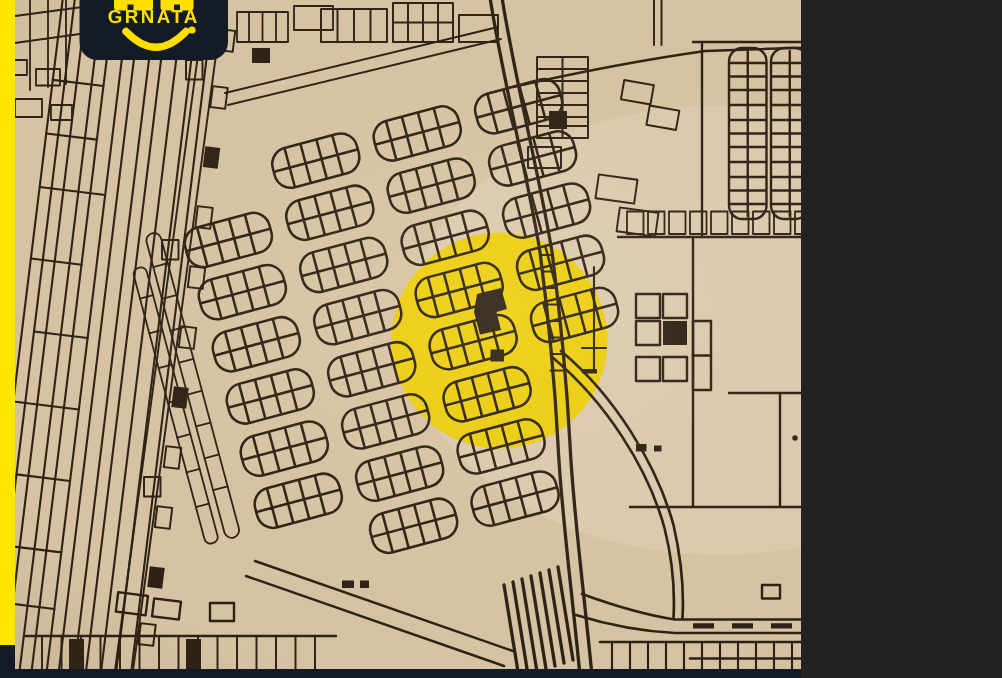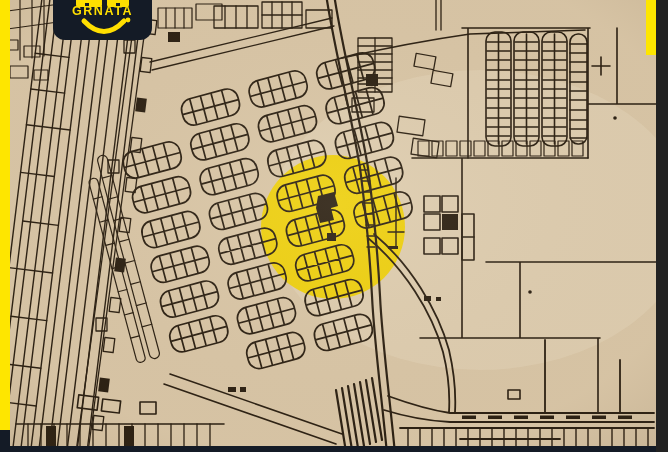--- a/index.html
+++ b/index.html
@@ -4,21 +4,21 @@
 <style>
   :root{
     --frame-accent:#FEE600;
     --frame-navy:#141B26;
     --paper:#D9C6A7;
     --ink:#2A1F12;
     --highlight:#EED00E;
     --logo-text:#FFDF00;
   }
   html,body{margin:0;padding:0;background:#222;font-family:"Liberation Sans",sans-serif;}
-  .stage{position:relative;width:656px;height:452px;overflow:hidden;background:var(--paper);}
+  .stage{position:relative;width:534px;height:452px;overflow:hidden;background:var(--paper);}
   .stage svg.map{position:absolute;left:0;top:0;display:block;}
 
   
   .ink{stroke:var(--ink);fill:none;stroke-width:1.5;stroke-linecap:round;stroke-linejoin:round;}
   .ink .fill{fill:var(--ink);stroke:none;}
   .hl{fill:var(--highlight);stroke:none;}
 
   
   .frame{position:absolute;}
   .f-left{left:0;top:0;width:10px;height:430px;background:var(--frame-accent);}

